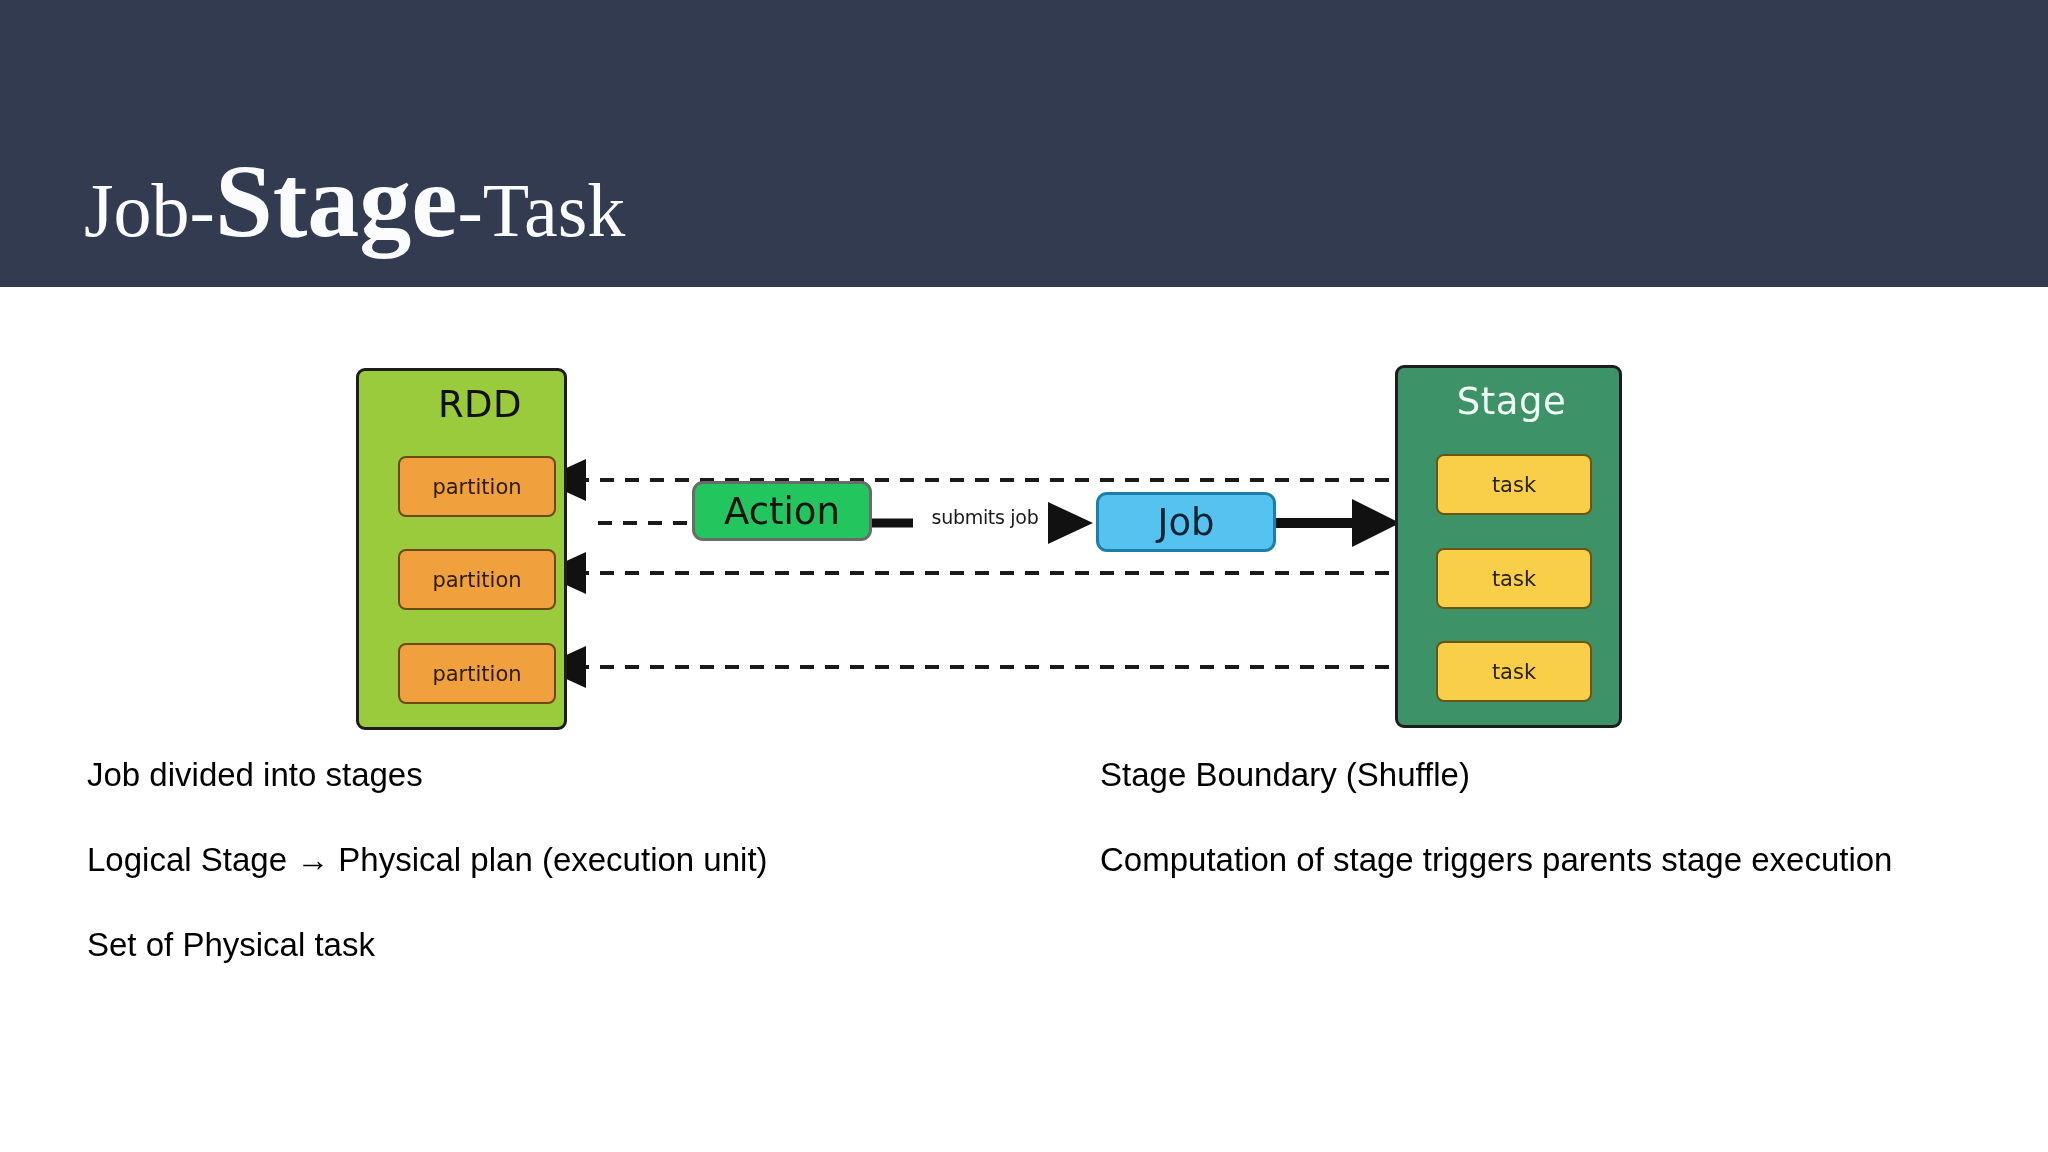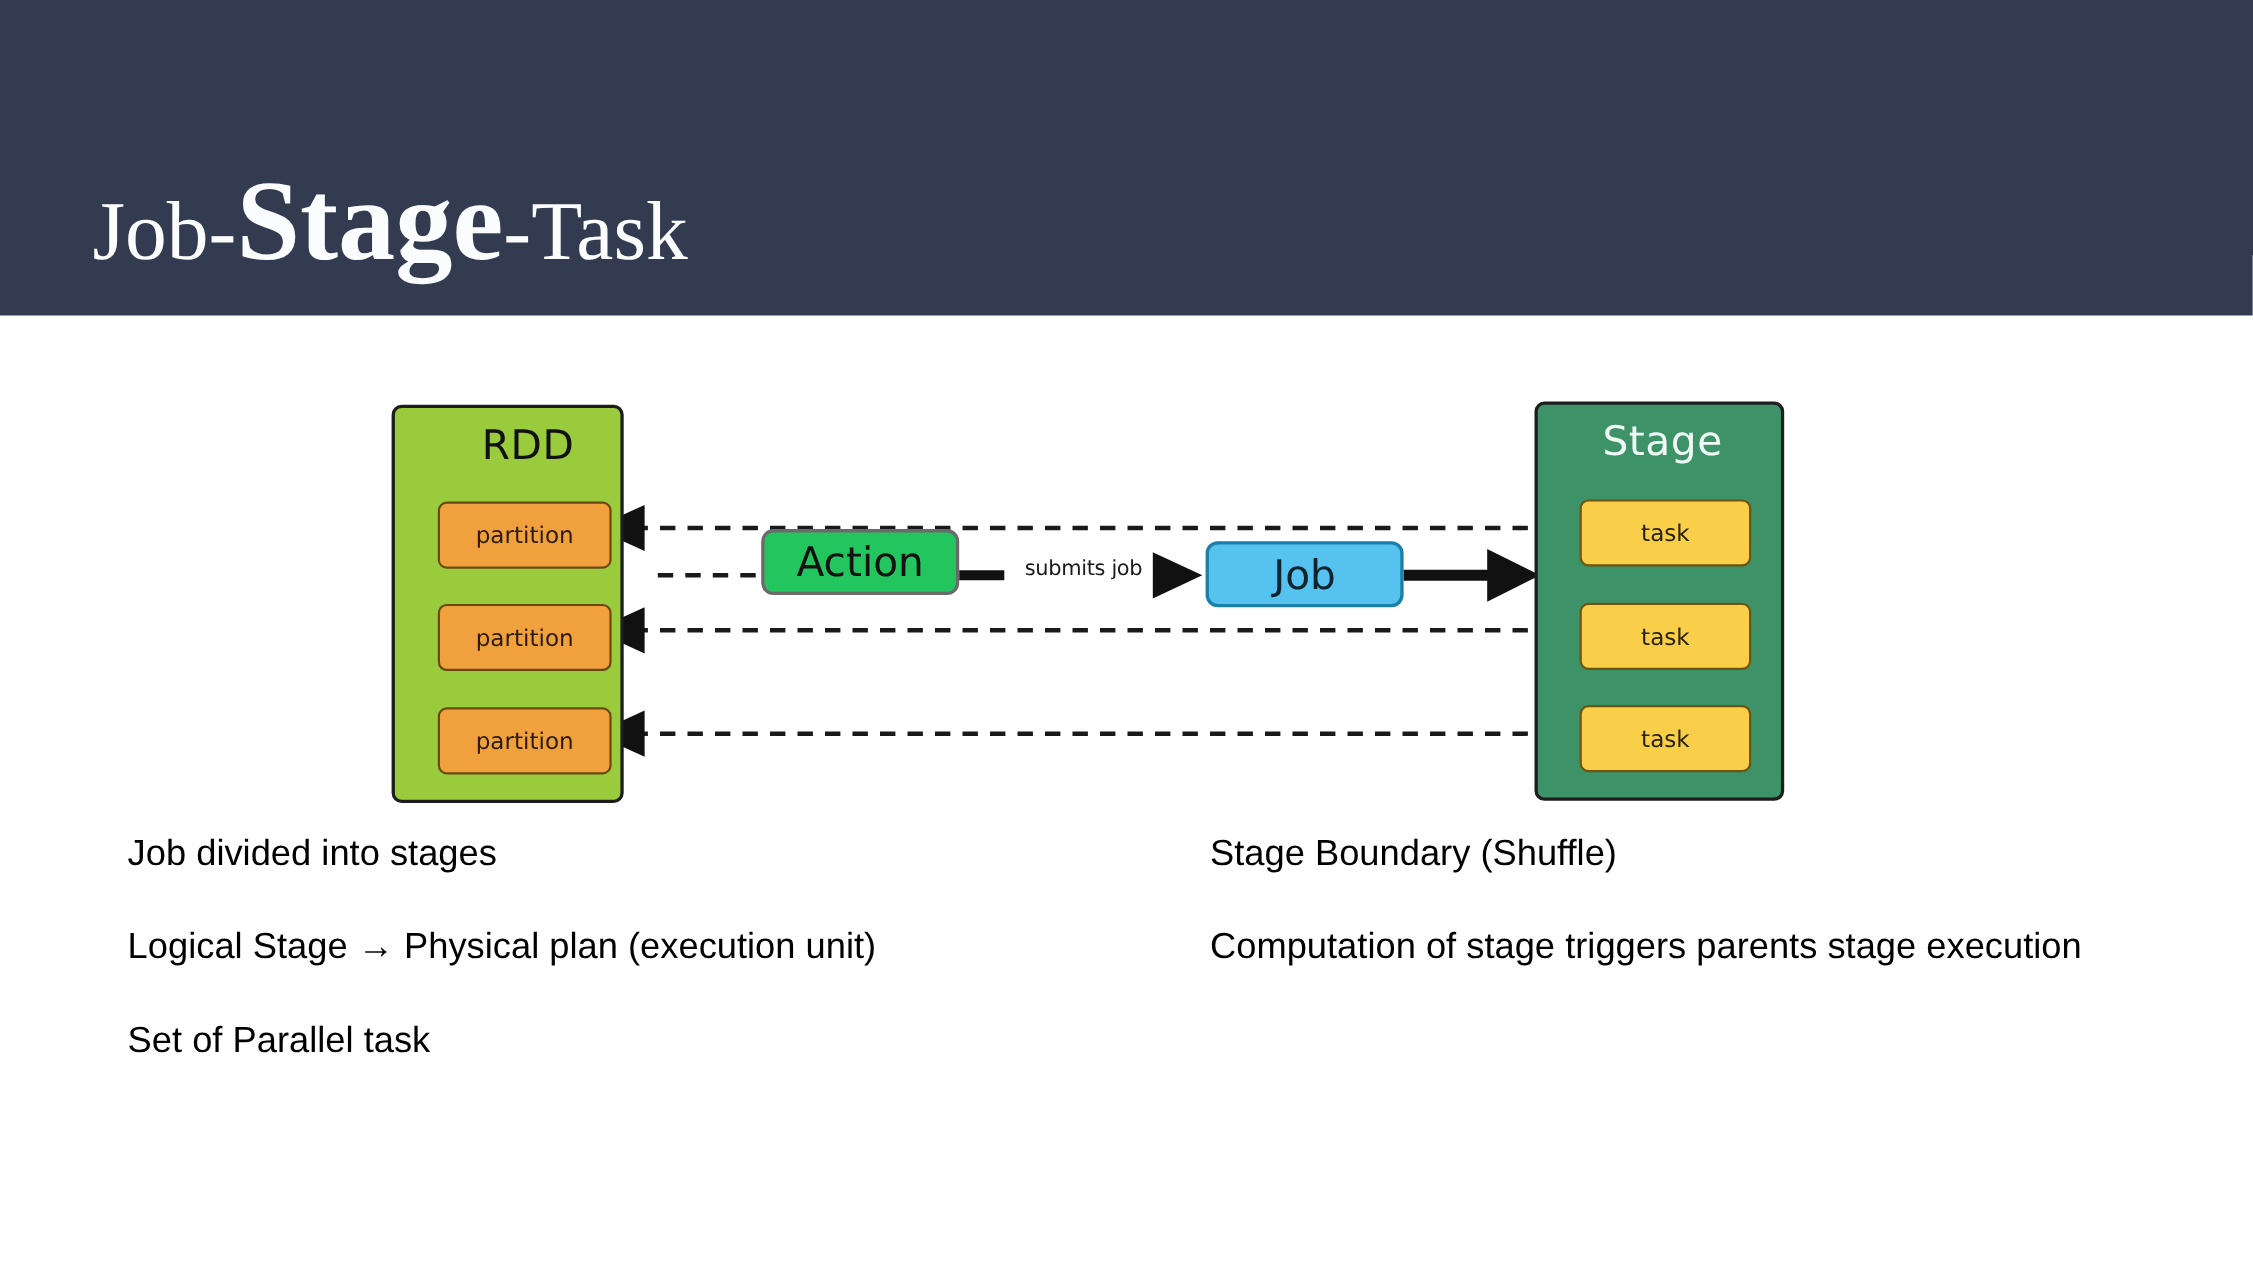--- a/index.html
+++ b/index.html
@@ -208,21 +208,21 @@
     position: absolute;
     left: 0;
     top: 470px;
     width: 2048px;
     height: 395px;
   }
   .bullet-col {
     position: absolute;
     top: 0;
   }
-  #bullet-col-left { left: 87px; width: 920px; margin-left: 29px; }
+  #bullet-col-left { left: 87px; width: 920px; }
   #bullet-col-right { left: 1100px; width: 860px; }
 
   .bullet-line {
     font-family: "Liberation Sans", sans-serif;
     font-size: 33px;
     color: #000000;
     line-height: 1.12;
     margin-bottom: 48px;
   }
 </style>
@@ -280,21 +280,21 @@
       <div class="task-box" id="task-0">task</div>
       <div class="task-box" id="task-1">task</div>
       <div class="task-box" id="task-2">task</div>
     </div>
   </div>
 
   <div id="bullets">
     <div class="bullet-col" id="bullet-col-left">
       <div class="bullet-line">Job divided into stages</div>
       <div class="bullet-line">Logical Stage → Physical plan (execution unit)</div>
-      <div class="bullet-line">Set of Parallel task</div>
+      <div class="bullet-line">Set of Physical task</div>
     </div>
     <div class="bullet-col" id="bullet-col-right">
       <div class="bullet-line">Stage Boundary (Shuffle)</div>
       <div class="bullet-line">Computation of stage triggers parents stage execution</div>
     </div>
   </div>
 
 </div>
 
 </body></html>

